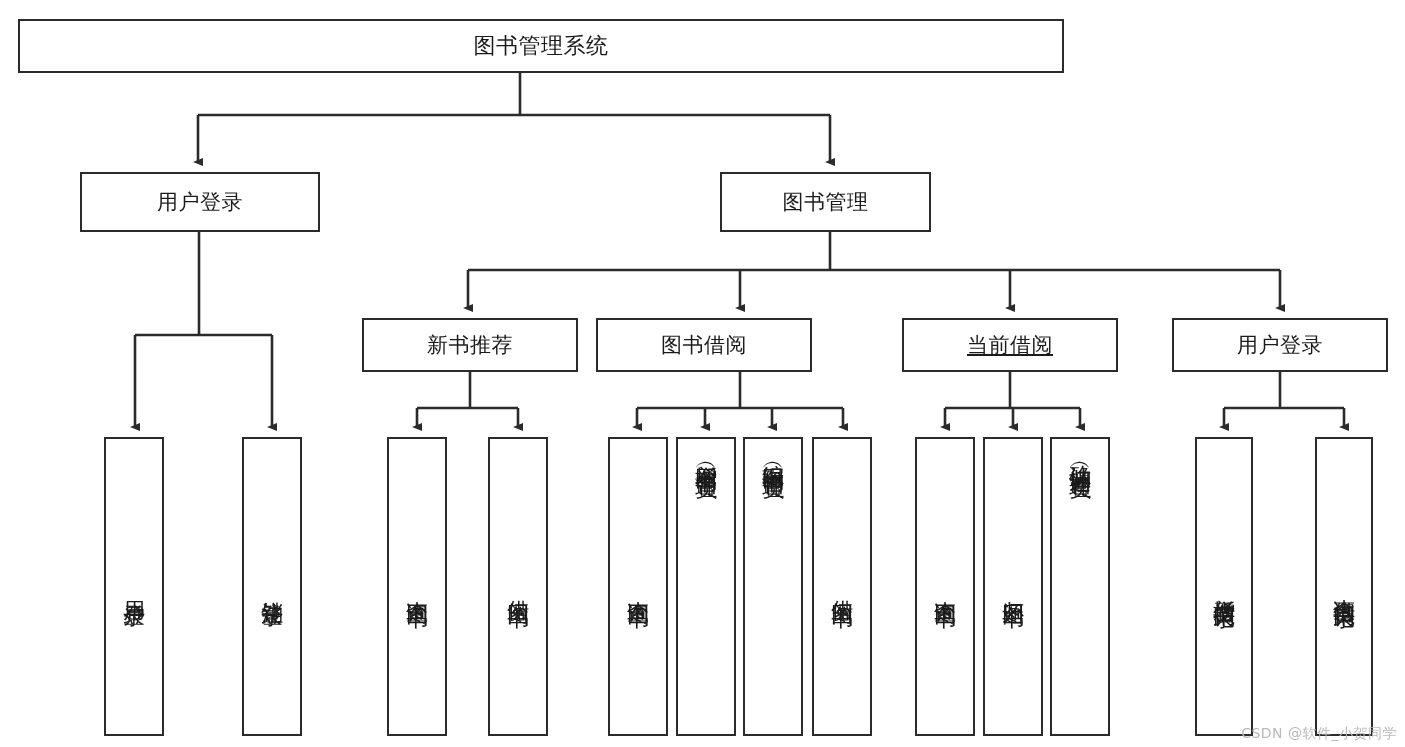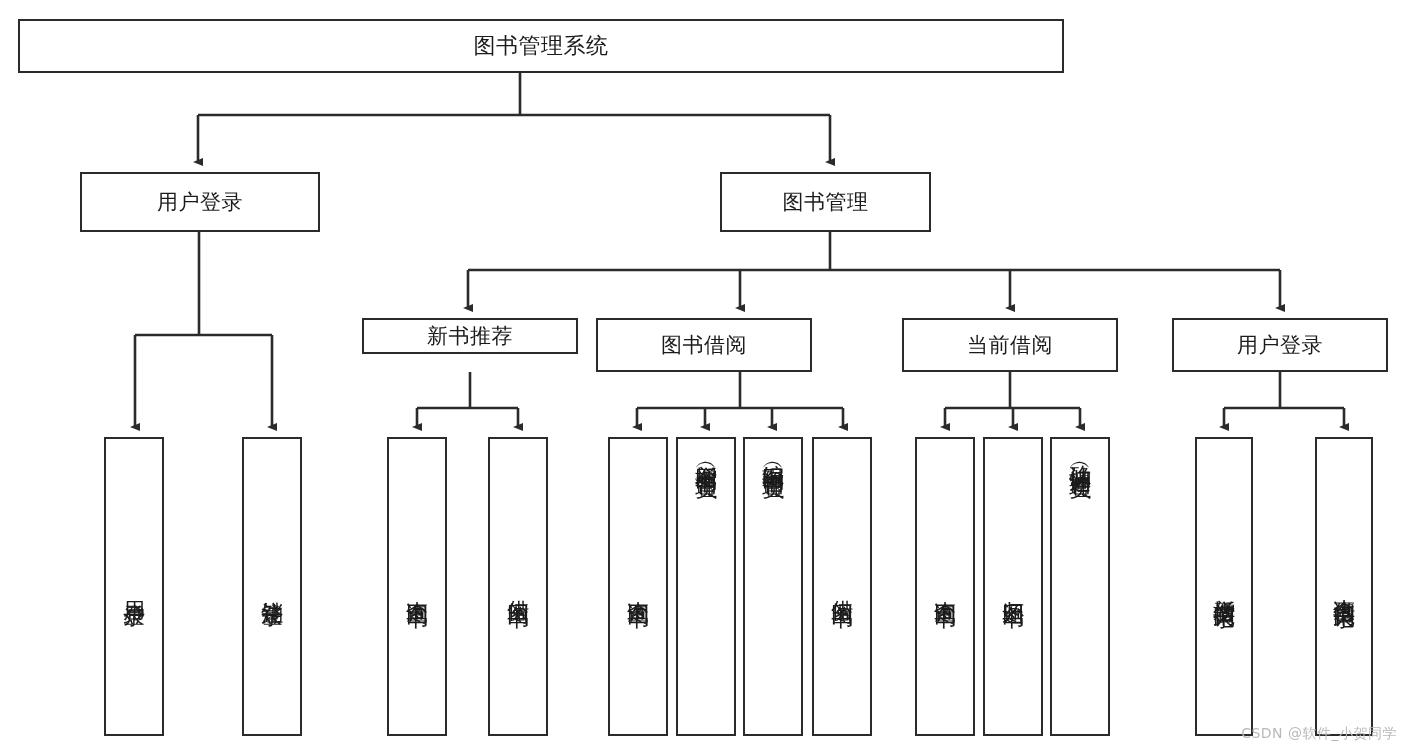--- a/index.html
+++ b/index.html
@@ -124,27 +124,27 @@
     <span class="lbl">图书管理系统</span>
   </div>
 
   <div class="node" style="left: 80px; top: 172px; width: 240px; height: 60px;">
     <span class="lbl">用户登录</span>
   </div>
   <div class="node" style="left: 712px; top: 172px; width: 211px; height: 60px; margin-left: 8px;">
     <span class="lbl">图书管理</span>
   </div>
 
-  <div class="node" style="left: 362px; top: 318px; width: 216px; height: 36px;">
+  <div class="node" style="left: 362px; top: 318px; width: 216px; height: 54px;">
     <span class="lbl">新书推荐</span>
   </div>
   <div class="node" style="left: 596px; top: 318px; width: 216px; height: 54px;">
     <span class="lbl">图书借阅</span>
   </div>
-  <div class="node" style="left: 902px; top: 318px; width: 216px; height: 54px;">
+  <div class="node" style="left: 902px; top: 318px; width: 216px; height: 54px; text-decoration: underline;">
     <span class="lbl">当前借阅</span>
   </div>
   <div class="node" style="left: 1172px; top: 318px; width: 216px; height: 54px;">
     <span class="lbl">用户登录</span>
   </div>
 
   <div class="node leaf mid" style="left: 104px; top: 437px; width: 60px; height: 299px;">
     <span class="lbl">用户登录</span>
   </div>
   <div class="node leaf mid" style="left: 242px; top: 437px; width: 60px; height: 299px;">

